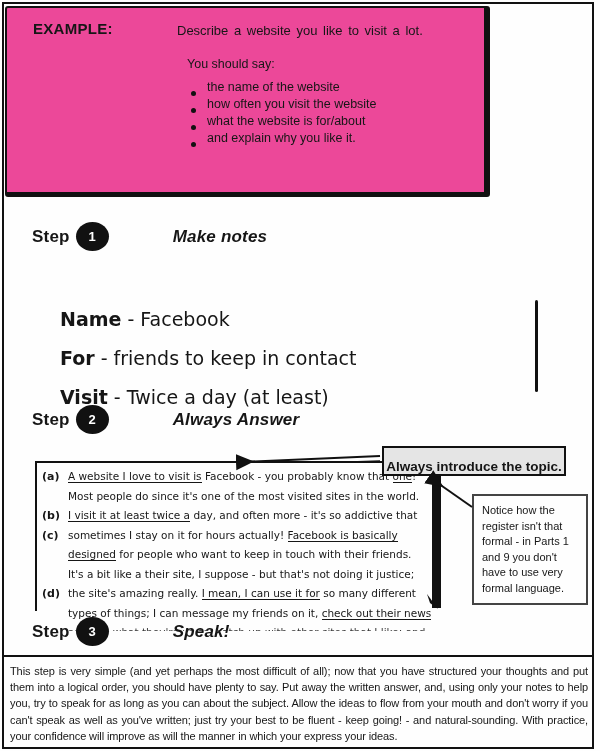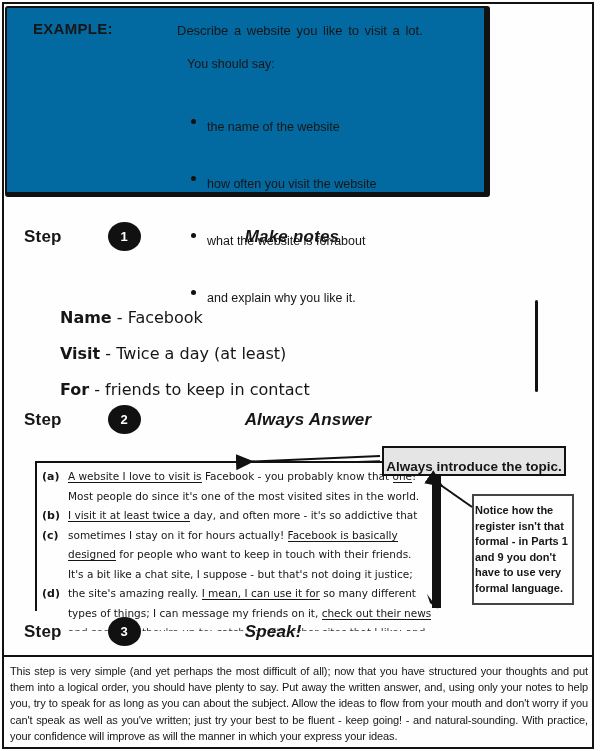--- a/index.html
+++ b/index.html
@@ -4,52 +4,52 @@
 <style>
   html,body{margin:0;padding:0;}
   body{
     width:600px;height:751px;position:relative;background:#fefefe;
     font-family:"Liberation Sans",sans-serif;color:#161616;overflow:hidden;
   }
   .page-frame{position:absolute;left:2px;top:2px;right:6px;bottom:2px;
     border:2px solid #111;pointer-events:none;}
   
   .example-box{position:absolute;left:5px;top:6px;width:477px;height:184px;
-    border:2px solid #111;border-right-width:6px;border-bottom-width:5px;border-radius:3px;background:#0369a1;}
+    border:2px solid #111;border-right-width:6px;border-bottom-width:5px;border-radius:3px;background:#ec4899;}
   .example-label{position:absolute;left:26px;top:12px;font-weight:bold;font-size:15px;letter-spacing:.3px;}
   .example-prompt{position:absolute;left:145px;top:15px;font-size:13px;word-spacing:2px;margin-left:25px;}
   .example-intro{position:absolute;left:180px;top:49px;font-size:12.5px;}
   .example-bullets{position:absolute;left:184px;top:71px;list-style:none;margin:0;padding:0;}
-  .example-bullets li{font-size:12.5px;line-height:17px;display:flex;align-items:flex-start;margin-top:40px;}
+  .example-bullets li{font-size:12.5px;line-height:17px;display:flex;align-items:flex-end;}
   .bullet-dot{display:inline-block;width:5px;height:5px;border-radius:50%;background:#111;margin-right:11px;flex:0 0 auto;}
   
-  .step-row{position:absolute;left:24px;display:flex;align-items:center;gap:40px;}
+  .step-row{position:absolute;left:32px;display:flex;align-items:center;}
   .step-word{font-weight:bold;font-size:17px;letter-spacing:.2px;}
   .step-circle{width:33px;height:29px;background:#111;border-radius:50%;color:#fff;
     display:flex;align-items:center;justify-content:center;font-size:13px;font-weight:bold;margin-left:6px;}
   .step-title{font-weight:bold;font-style:italic;font-size:17px;margin-left:64px;letter-spacing:.2px;}
   
-  .notes{position:absolute;left:60px;top:308px;font-family:"DejaVu Sans",sans-serif;font-size:16px;}
+  .notes{position:absolute;left:60px;top:308px;font-family:"DejaVu Sans",sans-serif;font-size:19px;}
   .note-line{margin-bottom:17px;}
   .note-line b{font-weight:bold;}
   .tick-line{position:absolute;left:535px;top:300px;width:3px;height:92px;background:#111;border-radius:2px;}
   
   .answer-border-top{position:absolute;left:35px;top:461px;width:399px;border-top:2px solid #111;}
   .answer-border-left{position:absolute;left:35px;top:461px;height:150px;border-left:2px solid #111;}
   .answer-lines{position:absolute;left:42px;top:467px;width:392px;}
   .ans-row{display:flex;line-height:19.5px;font-family:"DejaVu Sans",sans-serif;font-size:10.5px;white-space:nowrap;}
   .ans-label{width:26px;flex:0 0 auto;font-weight:bold;font-size:11px;}
   .ans-text .u{border-bottom:1.4px solid #161616;}
   .ans-row.clipped{height:8px;overflow:hidden;opacity:.85;}
   .answer-divider{position:absolute;left:432px;top:470px;width:9px;height:138px;background:#111;}
   
   .callout-topic{position:absolute;left:382px;top:446px;width:180px;height:26px;border:2px solid #111;
     background:#e5e5e5;display:flex;align-items:flex-end;justify-content:center;font-weight:bold;font-size:13.5px;}
   .callout-register{position:absolute;left:472px;top:494px;width:96px;border:2px solid #444;background:#fefefe;
-    padding:7px 1px;font-size:11px;line-height:15.5px;font-weight:bold;}
+    padding:7px 8px;font-size:11px;line-height:15.5px;}
   .arrows{position:absolute;left:0;top:0;width:600px;height:751px;pointer-events:none;}
   
   .footer-divider{position:absolute;left:4px;right:8px;top:655px;border-top:2px solid #111;}
   .footer-text{position:absolute;left:10px;top:663px;width:578px;font-size:11px;line-height:16.2px;
     letter-spacing:-0.1px;text-align:justify;}
 </style>
 </head>
 <body>
 
 <div class="page-frame"></div>
@@ -79,22 +79,22 @@
 </div>
 
 <div class="step-row" style="top:222px;">
   <span class="step-word">Step</span>
   <span class="step-circle">1</span>
   <span class="step-title">Make notes</span>
 </div>
 
 <div class="notes">
     <div class="note-line"><b>Name</b><span> - Facebook</span></div>
+    <div class="note-line"><b>For</b><span> - friends to keep in contact</span></div>
     <div class="note-line"><b>Visit</b><span> - Twice a day (at least)</span></div>
-    <div class="note-line"><b>For</b><span> - friends to keep in contact</span></div>
   </div>
 <div class="tick-line"></div>
 
 <div class="step-row" style="top:405px;">
   <span class="step-word">Step</span>
   <span class="step-circle">2</span>
   <span class="step-title">Always Answer</span>
 </div>
 
 <div class="answer-border-top"></div>
@@ -115,21 +115,21 @@
     <div class="ans-row">
       <div class="ans-label">(c)</div>
       <div class="ans-text"><span>sometimes I stay on it for hours actually! </span><span class="u">Facebook is basically</span></div>
     </div>
     <div class="ans-row">
       <div class="ans-label"></div>
       <div class="ans-text"><span class="u">designed</span><span> for people who want to keep in touch with their friends.</span></div>
     </div>
     <div class="ans-row">
       <div class="ans-label"></div>
-      <div class="ans-text"><span>It's a bit like a chat site, I suppose - but that's not doing it justice;</span></div>
+      <div class="ans-text"><span>It's a bit like a their site, I suppose - but that's not doing it justice;</span></div>
     </div>
     <div class="ans-row">
       <div class="ans-label">(d)</div>
       <div class="ans-text"><span>the site's amazing really. </span><span class="u">I mean, I can use it for</span><span> so many different</span></div>
     </div>
     <div class="ans-row">
       <div class="ans-label"></div>
       <div class="ans-text"><span>types of things; I can message my friends on it, </span><span class="u">check out their news</span></div>
     </div>
     <div class="ans-row clipped">

